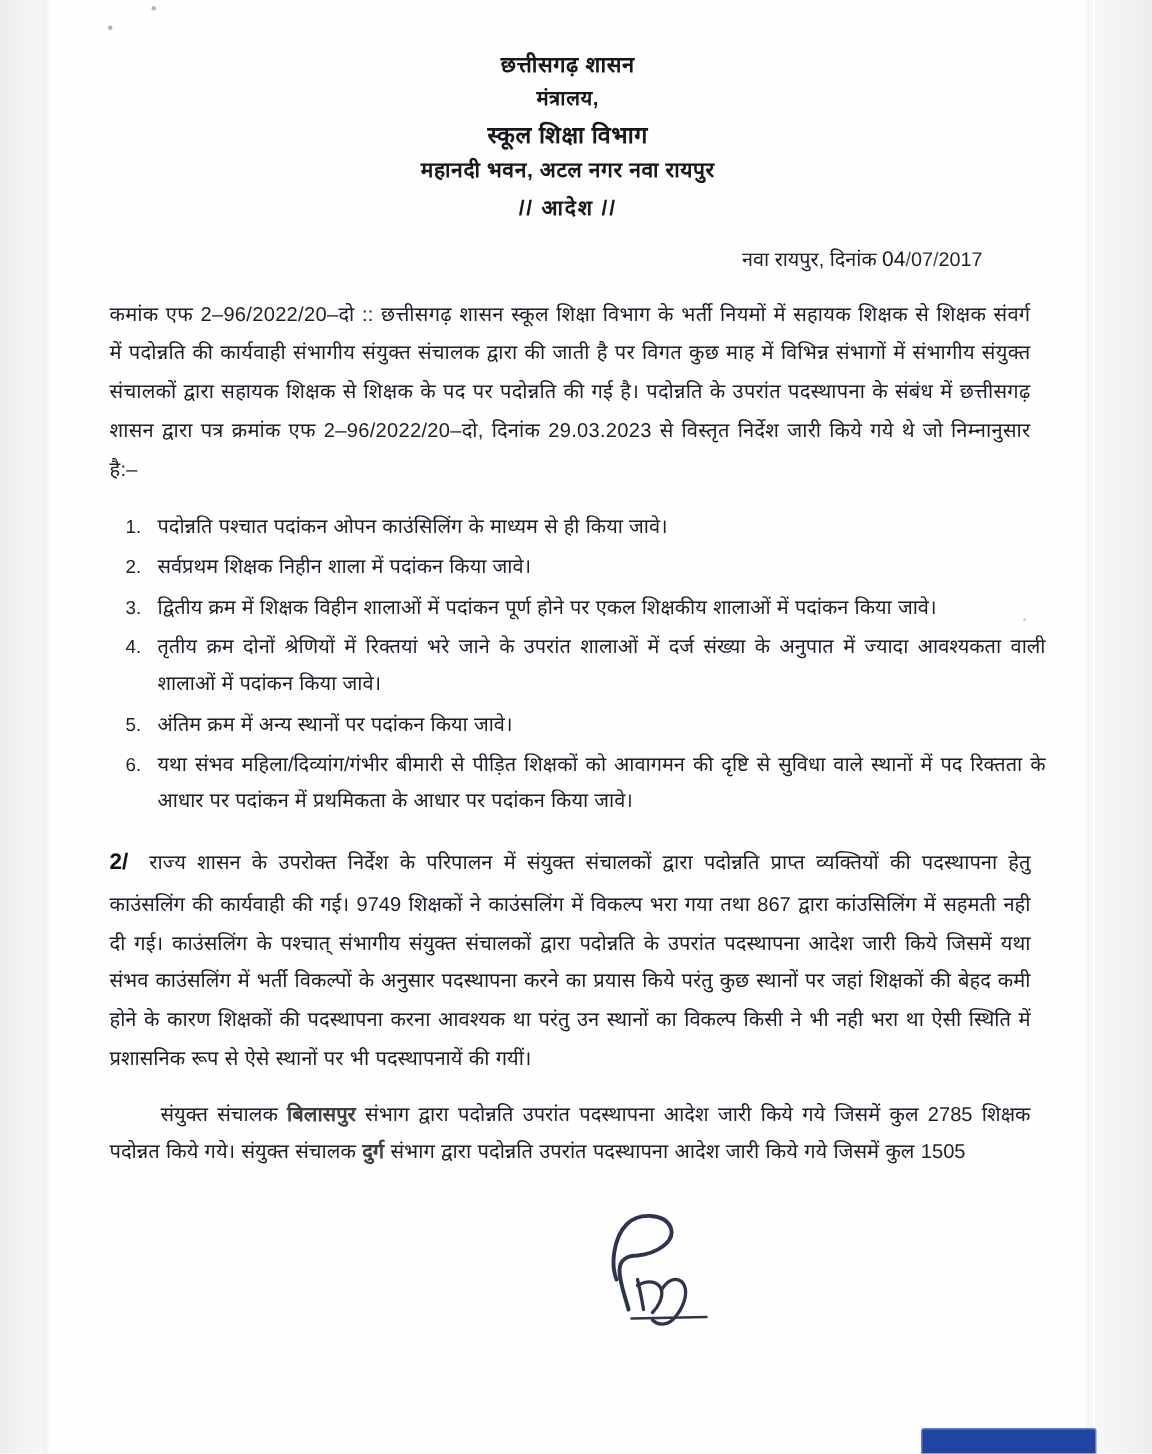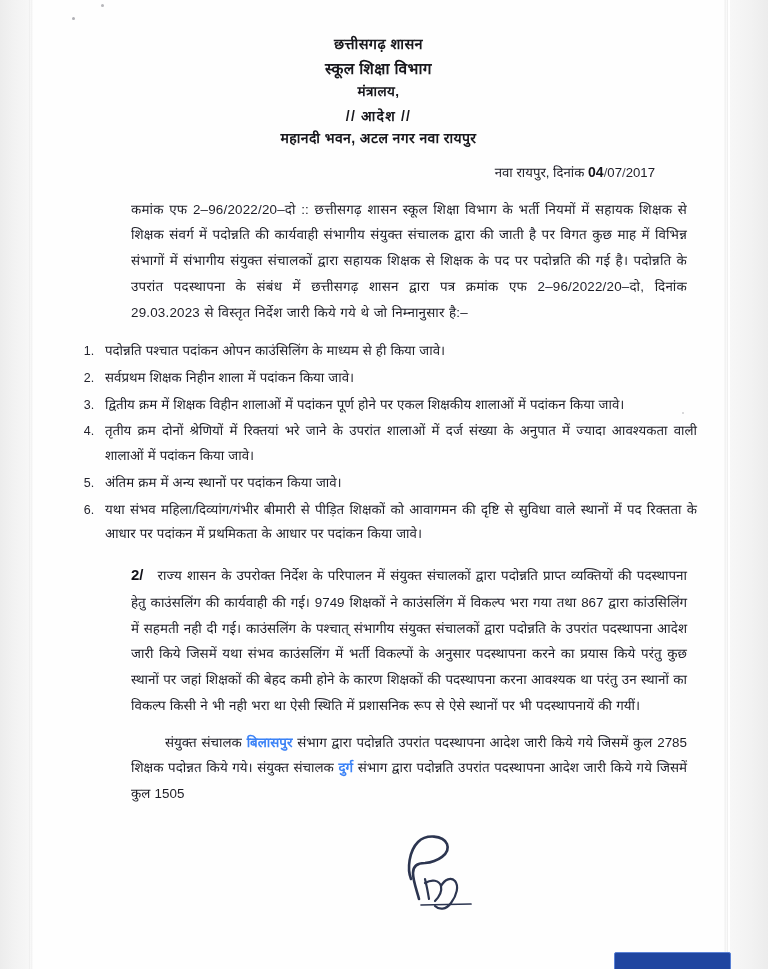--- a/index.html
+++ b/index.html
@@ -82,43 +82,43 @@
   .letterhead .lh-order  { font-size: 14px;   margin-top: 4px; letter-spacing: 1.2px; }
 
   .dateline {
     text-align: right;
     margin: 13px 72px 0 0;
     font-size: 13.2px;
     color: #20202a;
     white-space: nowrap;
   }
   .dateline .daynum {
-    font-weight: bold;
+    font-weight: normal;
     font-size: 14px;
     color: #15151b;
   }
   .dateline .slash { color: #4a4a55; }
 
   
   .body-wrap {
-    margin: 16px 40px 0 101px;
+    margin: 16px 40px 0 43px;
   }
   p.para {
     margin: 0 0 0 0;
     font-size: 13.4px;
     line-height: 1.92;
     text-align: justify;
     text-justify: inter-word;
     color: #1d1d26;
     word-spacing: 0.5px;
   }
   p.para + p.para { margin-top: 11px; }
   .para .indent { display: inline-block; width: 34px; }
   .para .mono-ref { letter-spacing: 0.2px; }
-  .para b { font-weight: bold; color: #3b82f6; }
+  .para b { font-weight: bold; color: #404040; }
   .seq {
     font-weight: bold;
     font-size: 15px;
     margin-right: 14px;
     color: #111118;
   }
 
   
   ol.rules {
     margin: 14px 30px 0 46px;
@@ -183,24 +183,24 @@
     <div class="page-edge r"></div>
 
     <div class="speck" style="left:42px;  top:17px;  width:3px; height:3px; opacity:.55;"></div>
     <div class="speck" style="left:71px;  top:4px;   width:3px; height:3px; opacity:.5;"></div>
     <div class="speck" style="left:652px; top:412px; width:2px; height:2px; opacity:.35;"></div>
 
     <div id="doc">
 
       <div class="letterhead">
         <span class="lh-line lh-state">छत्तीसगढ़ शासन</span>
+        <span class="lh-line lh-min">मंत्रालय,</span>
         <span class="lh-line lh-dept">स्कूल शिक्षा विभाग</span>
-        <span class="lh-line lh-min">मंत्रालय,</span>
+        <span class="lh-line lh-addr">महानदी भवन, अटल नगर नवा रायपुर</span>
         <span class="lh-line lh-order">// आदेश //</span>
-        <span class="lh-line lh-addr">महानदी भवन, अटल नगर नवा रायपुर</span>
       </div>
 
       <div class="dateline">
         <span>नवा रायपुर, दिनांक</span>
         <span class="daynum">04</span><span class="slash">/</span><span>07</span><span class="slash">/</span><span>2017</span>
       </div>
 
       <div class="body-wrap">
 
         <p class="para">

